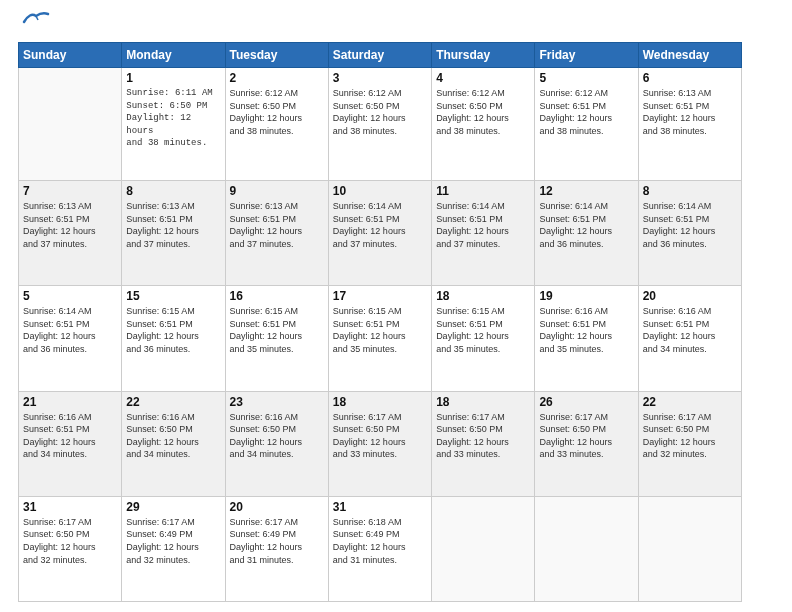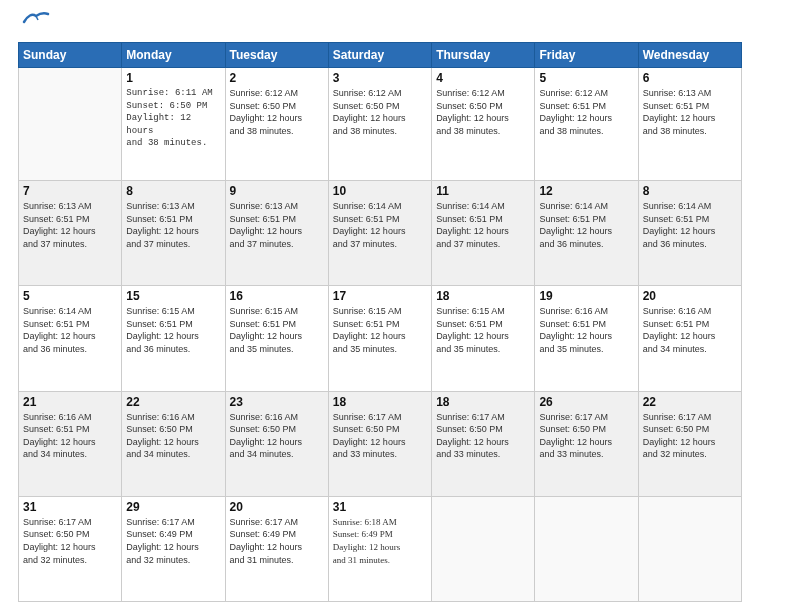--- a/index.html
+++ b/index.html
@@ -336,21 +336,21 @@
           </td>
           <td>
             <span class="day-num">20</span>
             <div class="cell-info" style="white-space: pre-line;">Sunrise: 6:17 AM
 Sunset: 6:49 PM
 Daylight: 12 hours
 and 31 minutes.</div>
           </td>
           <td>
             <span class="day-num">31</span>
-            <div class="cell-info" style="white-space: pre-line; font-family: Liberation Serif, serif;">Sunrise: 6:18 AM
+            <div class="cell-info" style="white-space: pre-line;">Sunrise: 6:18 AM
 Sunset: 6:49 PM
 Daylight: 12 hours
 and 31 minutes.</div>
           </td>
           <td class="empty"></td>
           <td class="empty"></td>
           <td class="empty"></td>
         </tr>
       </tbody>
   </table>

